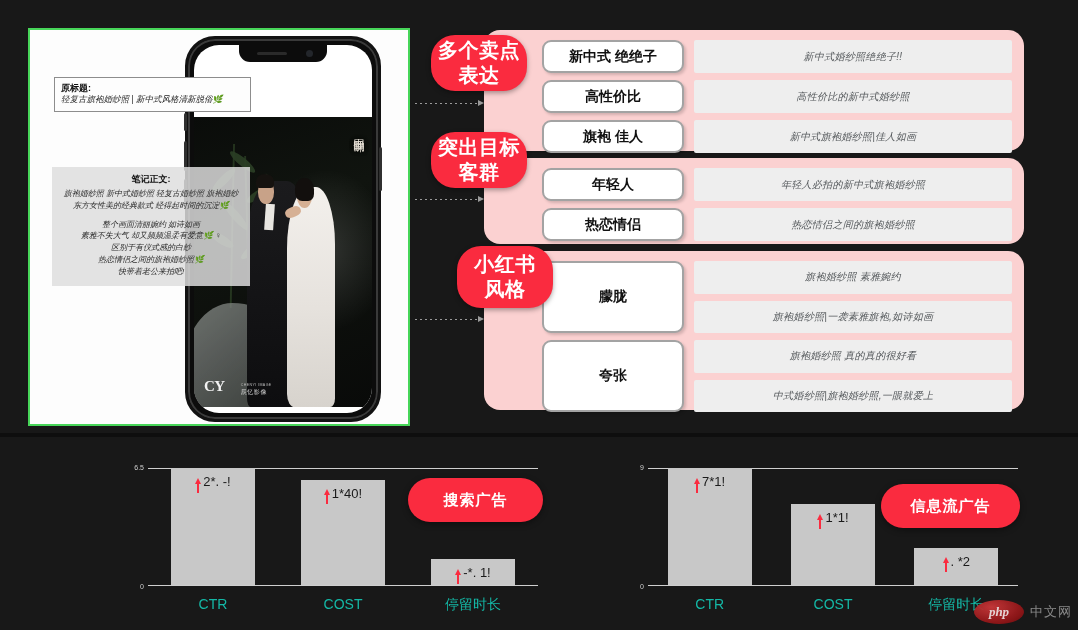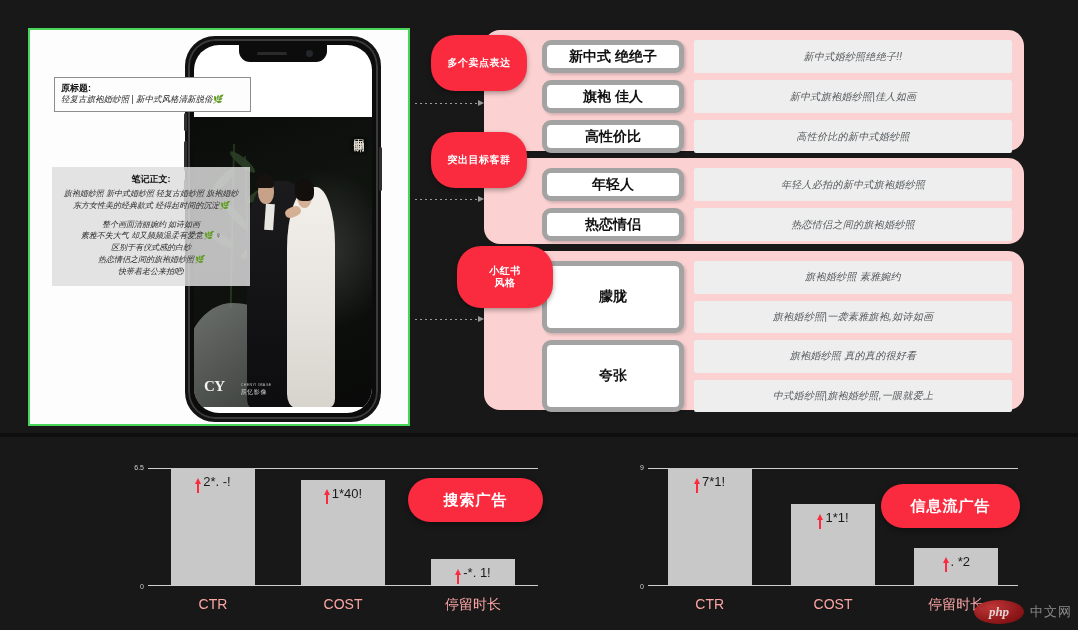--- a/index.html
+++ b/index.html
@@ -127,21 +127,21 @@
   .group {
     position: relative; background:#fbd1d1; border-radius:16px;
     padding:10px 12px 10px 58px; margin-bottom:7px;
   }
   .group.g1 { height:121px; }
   .group.g2 { height:86px; }
   .group.g3 { height:159px; }
   .grow { display:flex; align-items:stretch; gap:10px; margin-bottom:7px; }
   .grow:last-child { margin-bottom:0; }
   .key {
-    width: 142px; background:#ffffff; border:5px solid #a3a3a3; border-radius:9px;
+    width: 142px; background:#ffffff; border:2px solid #a3a3a3; border-radius:9px;
     display:flex; align-items:center; justify-content:center;
     font-size:14px; font-weight:bold; color:#111;
     box-shadow: 2px 2px 3px rgba(0,0,0,.16);
     flex: 0 0 142px;
   }
   .vals { flex:1; display:flex; flex-direction:column; justify-content:space-between; gap:7px; }
   .val-chip {
     background:#eeeeee; border-radius:2px; height:23px;
     display:flex; align-items:center; justify-content:center;
     font-size:10px; font-style:italic; color:#55595c; letter-spacing:.3px;
@@ -151,21 +151,21 @@
   .g1 .val-chip { height:33px; }
   .g2 .grow { height:33px; }
   .g2 .val-chip { height:33px; }
   .g3 .grow { height:72px; }
   .g3 .val-chip { height:40px; }
 
   
   .pill {
     position:absolute; background:#fa2b3f; color:#fff; border-radius:24px;
     display:flex; align-items:center; justify-content:center; text-align:center;
-    font-size:10px; font-weight:bold; letter-spacing:.5px; line-height:1.25;
+    font-size:20px; font-weight:bold; letter-spacing:.5px; line-height:1.25;
     box-shadow: 0 2px 5px rgba(0,0,0,.35); z-index: 5;
   }
   .pill-a { left:431px; top:35px; width:96px; height:56px; }
   .pill-b { left:431px; top:132px; width:96px; height:56px; }
   .pill-c { left:457px; top:246px; width:96px; height:62px; }
 
   
   .dotline {
     position:absolute; height:1px; z-index: 4;
     background: repeating-linear-gradient(to right, #9a9a9a 0 2px, transparent 2px 5px);
@@ -219,21 +219,21 @@
   }
   .uparrow {
     display:inline-block; width:0; height:0; position:relative; top:-1px;
     border-left:3px solid transparent; border-right:3px solid transparent;
     border-bottom:6px solid #fa2b3f;
   }
   .uparrow::after {
     content:""; position:absolute; left:-1px; top:6px; width:2px; height:9px; background:#fa2b3f;
   }
   .xlabels { position:absolute; left:30px; right:0; bottom:6px; display:flex; }
-  .xlabels div { flex:1; text-align:center; color:#fca5a5; font-size:14px; }
+  .xlabels div { flex:1; text-align:center; color:#14b8a6; font-size:14px; }
   .ad-tag {
     position:absolute; border-radius:22px; background:#fa2b3f; color:#fff;
     font-size:15px; font-weight:bold; display:flex; align-items:center;
     justify-content:center; letter-spacing:1px; z-index:6;
     box-shadow:0 2px 6px rgba(0,0,0,.4);
   }
   .tag-left { left:290px; top:26px; width:135px; height:44px; }
   .tag-right { left:263px; top:32px; width:139px; height:44px; }
 
   .divider { position:absolute; left:0; top:433px; width:1078px; height:4px; background:#0e0e0e; }
@@ -336,29 +336,29 @@
   <div class="groups">
 
     <div class="group g1">
       <div class="grow">
         <div class="key">新中式 绝绝子</div>
         <div class="vals">
           <div class="val-chip">新中式婚纱照绝绝子!!</div>
         </div>
       </div>
       <div class="grow">
+        <div class="key">高性价比</div>
+        <div class="vals">
+          <div class="val-chip">高性价比的新中式婚纱照</div>
+        </div>
+      </div>
+      <div class="grow">
         <div class="key">旗袍 佳人</div>
         <div class="vals">
           <div class="val-chip">新中式旗袍婚纱照|佳人如画</div>
-        </div>
-      </div>
-      <div class="grow">
-        <div class="key">高性价比</div>
-        <div class="vals">
-          <div class="val-chip">高性价比的新中式婚纱照</div>
         </div>
       </div>
     </div>
 
     <div class="group g2">
       <div class="grow">
         <div class="key">年轻人</div>
         <div class="vals">
           <div class="val-chip">年轻人必拍的新中式旗袍婚纱照</div>
         </div>

